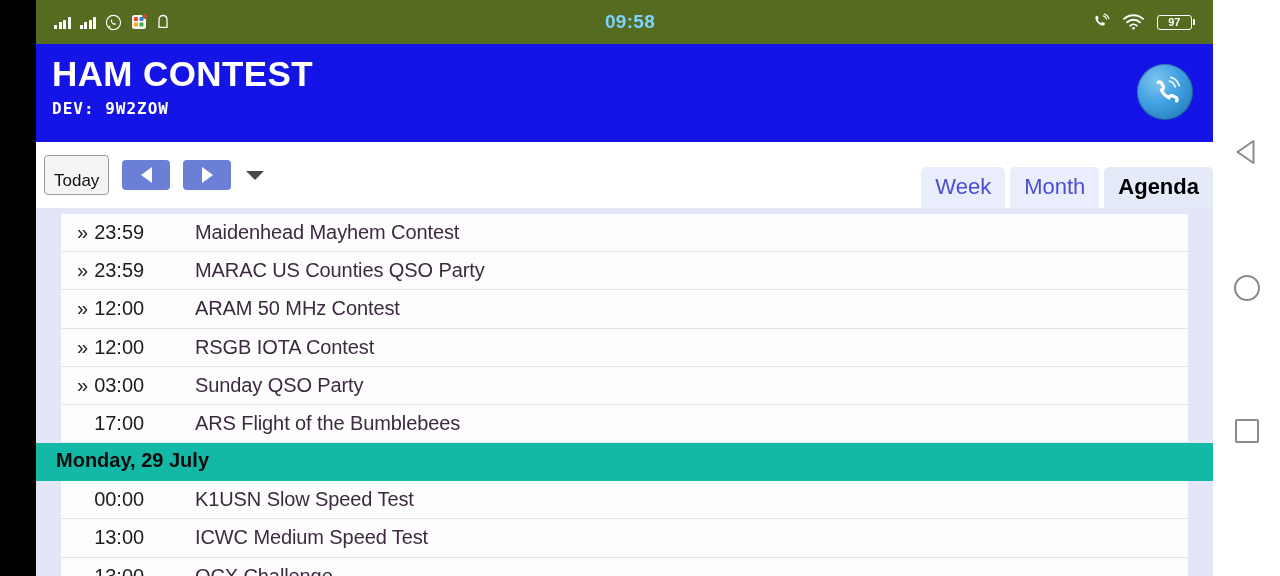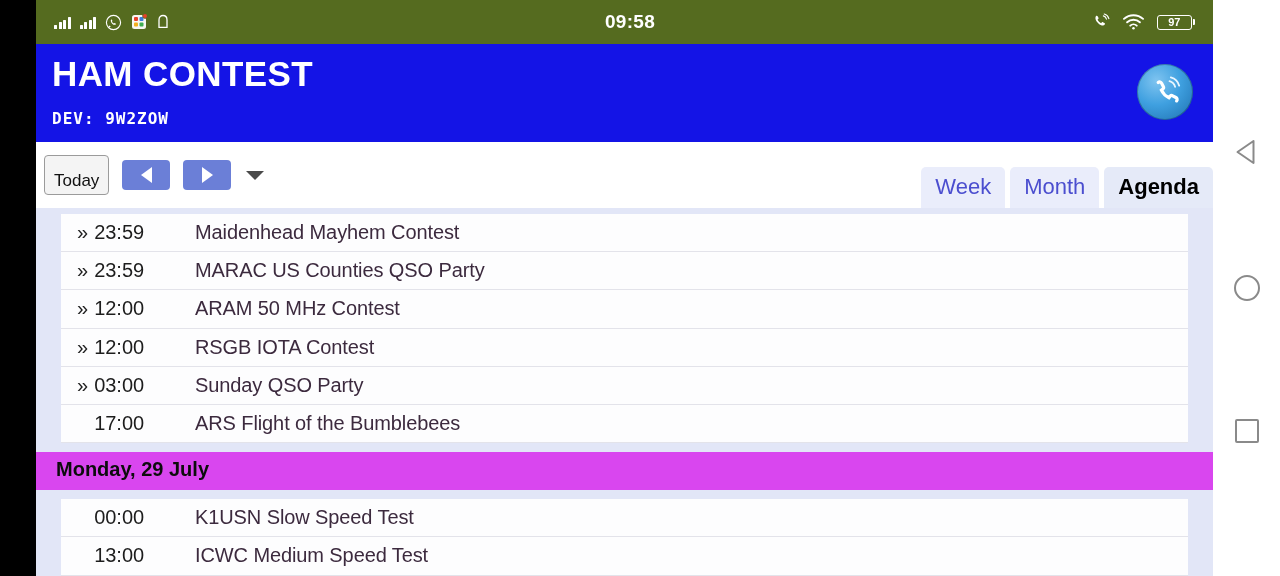--- a/index.html
+++ b/index.html
@@ -27,21 +27,21 @@
   .statusbar {
     position:relative; height:44px; background:#556B1F;
     display:flex; align-items:center; padding:0 18px;
     color:#ffffff;
   }
   .sb-left { display:flex; align-items:center; gap:9px; }
   .sb-right { display:flex; align-items:center; gap:13px; margin-left:auto; }
   .sb-clock {
     position:absolute; left:11px; right:0; text-align:center;
     font-size:19px; font-weight:bold; letter-spacing:.3px;
-    color:#ffffff; pointer-events:none;
+    color:#7dd3fc; pointer-events:none;
   }
 
   
   .sig { display:inline-flex; align-items:flex-end; gap:1.5px; height:13px; }
   .sig i { display:block; width:3px; background:#fff; border-radius:.5px; }
   .sig i:nth-child(1){height:4px}
   .sig i:nth-child(2){height:6.5px}
   .sig i:nth-child(3){height:9px}
   .sig i:nth-child(4){height:12px}
 
@@ -63,21 +63,21 @@
 
   
   .appbar {
     position:relative; height:98px; background:#1414E6;
     padding:12px 20px 0 16px; color:#fff;
   }
   .app-title {
     font-size:35px; font-weight:bold; letter-spacing:.4px; line-height:1.05;
   }
   .app-sub {
-    margin-top:16px; font-size:16px; font-weight:bold; letter-spacing:1px;
+    margin-top:6px; font-size:16px; font-weight:bold; letter-spacing:1px;
     font-family:"DejaVu Sans Mono", monospace;
   }
   .call-btn {
     position:absolute; right:20px; top:20px;
     width:56px; height:56px; border-radius:50%;
     background:radial-gradient(circle at 35% 30%, #7fc4f0 0%, #3fa0e0 45%, #1d6fae 100%);
     box-shadow:0 0 0 1px rgba(0,0,0,.25) inset;
     display:flex; align-items:center; justify-content:center;
   }
 
@@ -130,22 +130,22 @@
   }
   .row .time {
     width:118px; flex:0 0 118px; font-size:20px; color:#1d1d1d;
     display:flex; align-items:baseline;
   }
   .row .time .cont { margin-right:6px; font-size:20px; color:#1d1d1d; }
   .row .time .cont.hidden { visibility:hidden; }
   .row .title { font-size:20px; color:#3C2A3E; letter-spacing:-.1px; }
 
   .dayhead {
-    background:#d946ef; font-size:20px; font-weight:bold; color:#0c0c0c;
-    padding:4px 0 7px 20px; margin:9px -25px; height:38px;
+    background:#14b8a6; font-size:20px; font-weight:bold; color:#0c0c0c;
+    padding:4px 0 7px 20px; margin:0 -25px; height:38px;
     display:flex; align-items:center;
   }
 
   
   .navbar-right {
     position:absolute; left:1213px; top:0; width:67px; height:576px; background:#fff;
     display:flex; flex-direction:column; align-items:center;
   }
   .navbar-right .nb { position:absolute; left:50%; transform:translateX(-50%); }
   .nb-back { top:138px; width:0; height:0;

